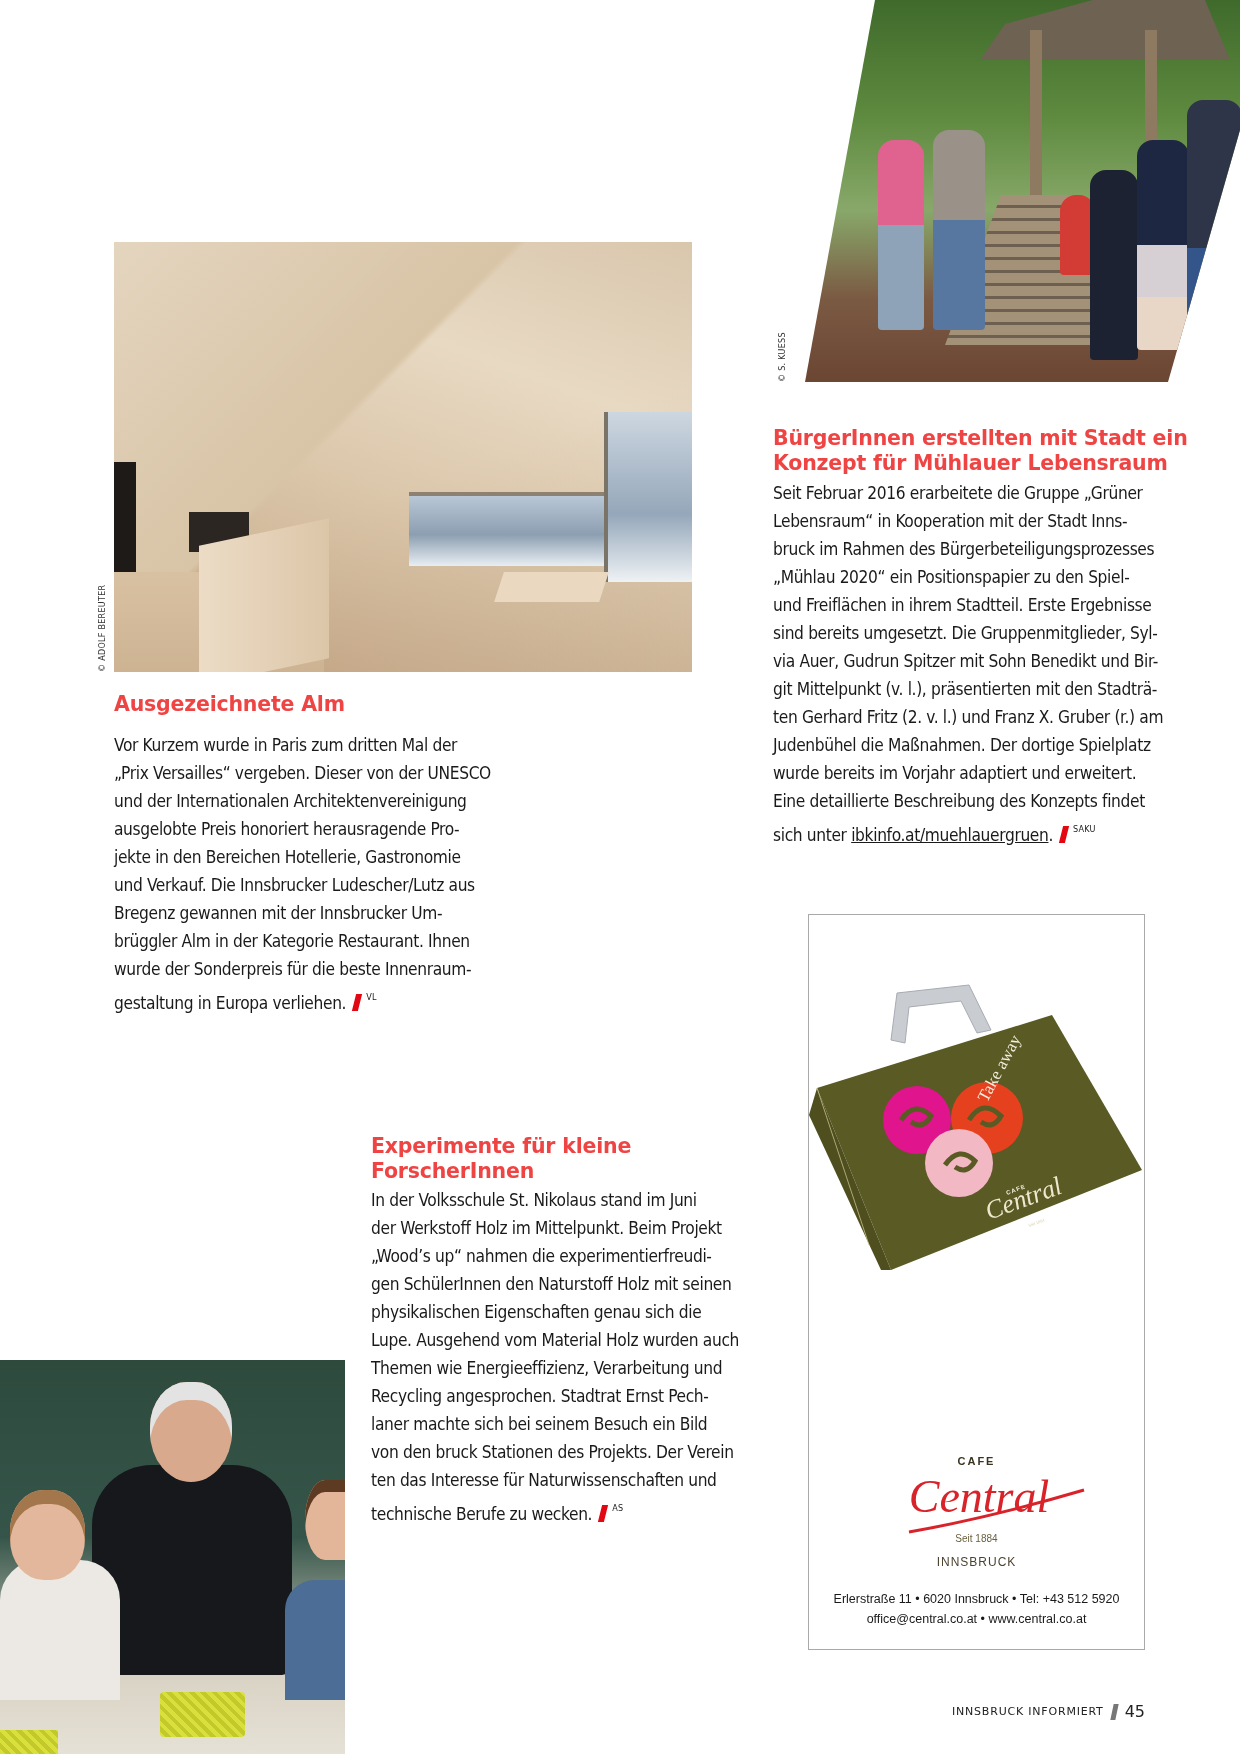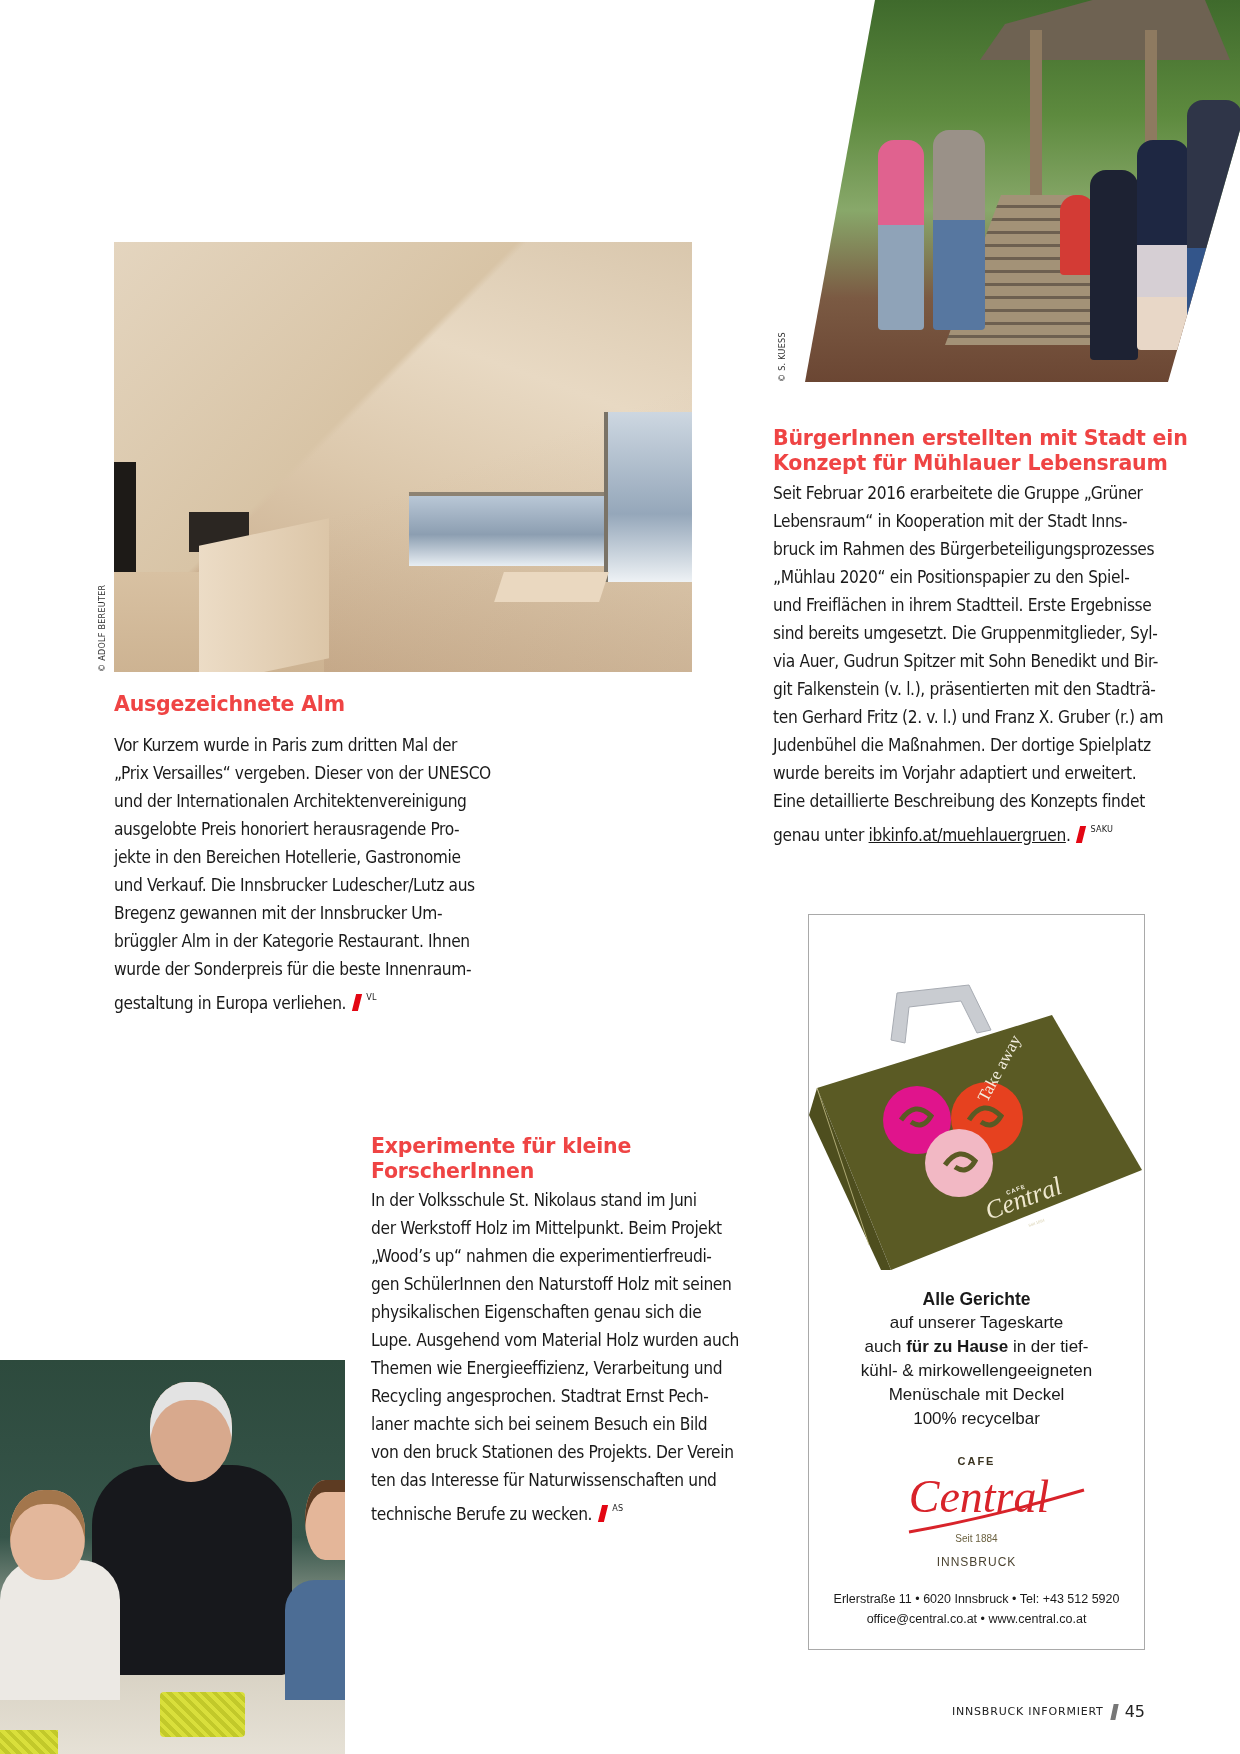--- a/index.html
+++ b/index.html
@@ -238,26 +238,26 @@
     <span style="display:block">Konzept für Mühlauer Lebensraum</span>
   </h2>
   <p class="body-text">
     <span class="line">Seit Februar 2016 erarbeitete die Gruppe „Grüner</span>
     <span class="line">Lebensraum“ in Kooperation mit der Stadt Inns-</span>
     <span class="line">bruck im Rahmen des Bürgerbeteiligungsprozesses</span>
     <span class="line">„Mühlau 2020“ ein Positionspapier zu den Spiel-</span>
     <span class="line">und Freiflächen in ihrem Stadtteil. Erste Ergebnisse</span>
     <span class="line">sind bereits umgesetzt. Die Gruppenmitglieder, Syl-</span>
     <span class="line">via Auer, Gudrun Spitzer mit Sohn Benedikt und Bir-</span>
-    <span class="line">git Falkenstein (v. l.), präsentierten mit den Stadträ-</span>
+    <span class="line">git Mittelpunkt (v. l.), präsentierten mit den Stadträ-</span>
     <span class="line">ten Gerhard Fritz (2. v. l.) und Franz X. Gruber (r.) am</span>
     <span class="line">Judenbühel die Maßnahmen. Der dortige Spielplatz</span>
     <span class="line">wurde bereits im Vorjahr adaptiert und erweitert.</span>
     <span class="line">Eine detaillierte Beschreibung des Konzepts findet</span>
-    <span class="line"><span>genau unter </span><a class="link">ibkinfo.at/muehlauergruen</a><span>.</span><span class="end-mark"></span><span class="author">SAKU</span></span>
+    <span class="line"><span>sich unter </span><a class="link">ibkinfo.at/muehlauergruen</a><span>.</span><span class="end-mark"></span><span class="author">SAKU</span></span>
   </p>
 </div>
 
 <div class="article article-exp">
   <h2 class="headline">Experimente für kleine ForscherInnen</h2>
   <p class="body-text">
     <span class="line">In der Volksschule St. Nikolaus stand im Juni</span>
     <span class="line">der Werkstoff Holz im Mittelpunkt. Beim Projekt</span>
     <span class="line">„Wood’s up“ nahmen die experimentierfreudi-</span>
     <span class="line">gen SchülerInnen den Naturstoff Holz mit seinen</span>
@@ -292,28 +292,20 @@
     <g>
       <circle cx="150" cy="248" r="34" fill="#f2b8c4"></circle>
       <path d="M136 250 q14 -20 30 -4 q-8 14 -20 6" stroke="#5a5a24" stroke-width="5" fill="none"></path>
     </g>
     <text x="0" y="0" transform="translate(178 188) rotate(-62)" fill="#f4efe0" font-family="Liberation Serif, serif" font-size="17">Take away</text>
     <text x="198" y="280" fill="#f4efe0" font-family="Liberation Sans, sans-serif" font-size="6" font-weight="bold" letter-spacing="1" transform="rotate(-20 198 280)">CAFE</text>
     <text x="180" y="305" fill="#efe8cf" font-family="Liberation Serif, serif" font-style="italic" font-size="26" transform="rotate(-20 180 305)">Central</text>
     <text x="220" y="312" fill="#d9d2b2" font-family="Liberation Sans, sans-serif" font-size="4" transform="rotate(-20 220 312)">Seit 1884</text>
   </svg>
 
-  <div class="ad-text ad-copy">
-    <div class="first">Alle Gerichte</div>
-    <div>auf unserer Tageskarte</div>
-    <div><span>auch </span><b>für zu Hause</b><span> in der tief-</span></div>
-    <div>kühl- &amp; mirkowellengeeigneten</div>
-    <div>Menüschale mit Deckel</div>
-    <div>100% recycelbar</div>
-  </div>
 
   <div class="ad-text ad-cafe">CAFE</div>
   <svg class="abs ad-central" viewBox="0 0 220 80">
     <text x="110" y="52" text-anchor="middle" fill="#d8232a" font-family="Liberation Serif, serif" font-style="italic" font-size="46">Central</text>
     <path d="M40 72 Q120 58 215 30" stroke="#d8232a" stroke-width="3" fill="none"></path>
   </svg>
   <div class="ad-text ad-seit">Seit 1884</div>
   <div class="ad-text ad-city">INNSBRUCK</div>
   <div class="ad-text ad-address">
     <div>Erlerstraße 11 • 6020 Innsbruck • Tel: +43 512 5920</div>

